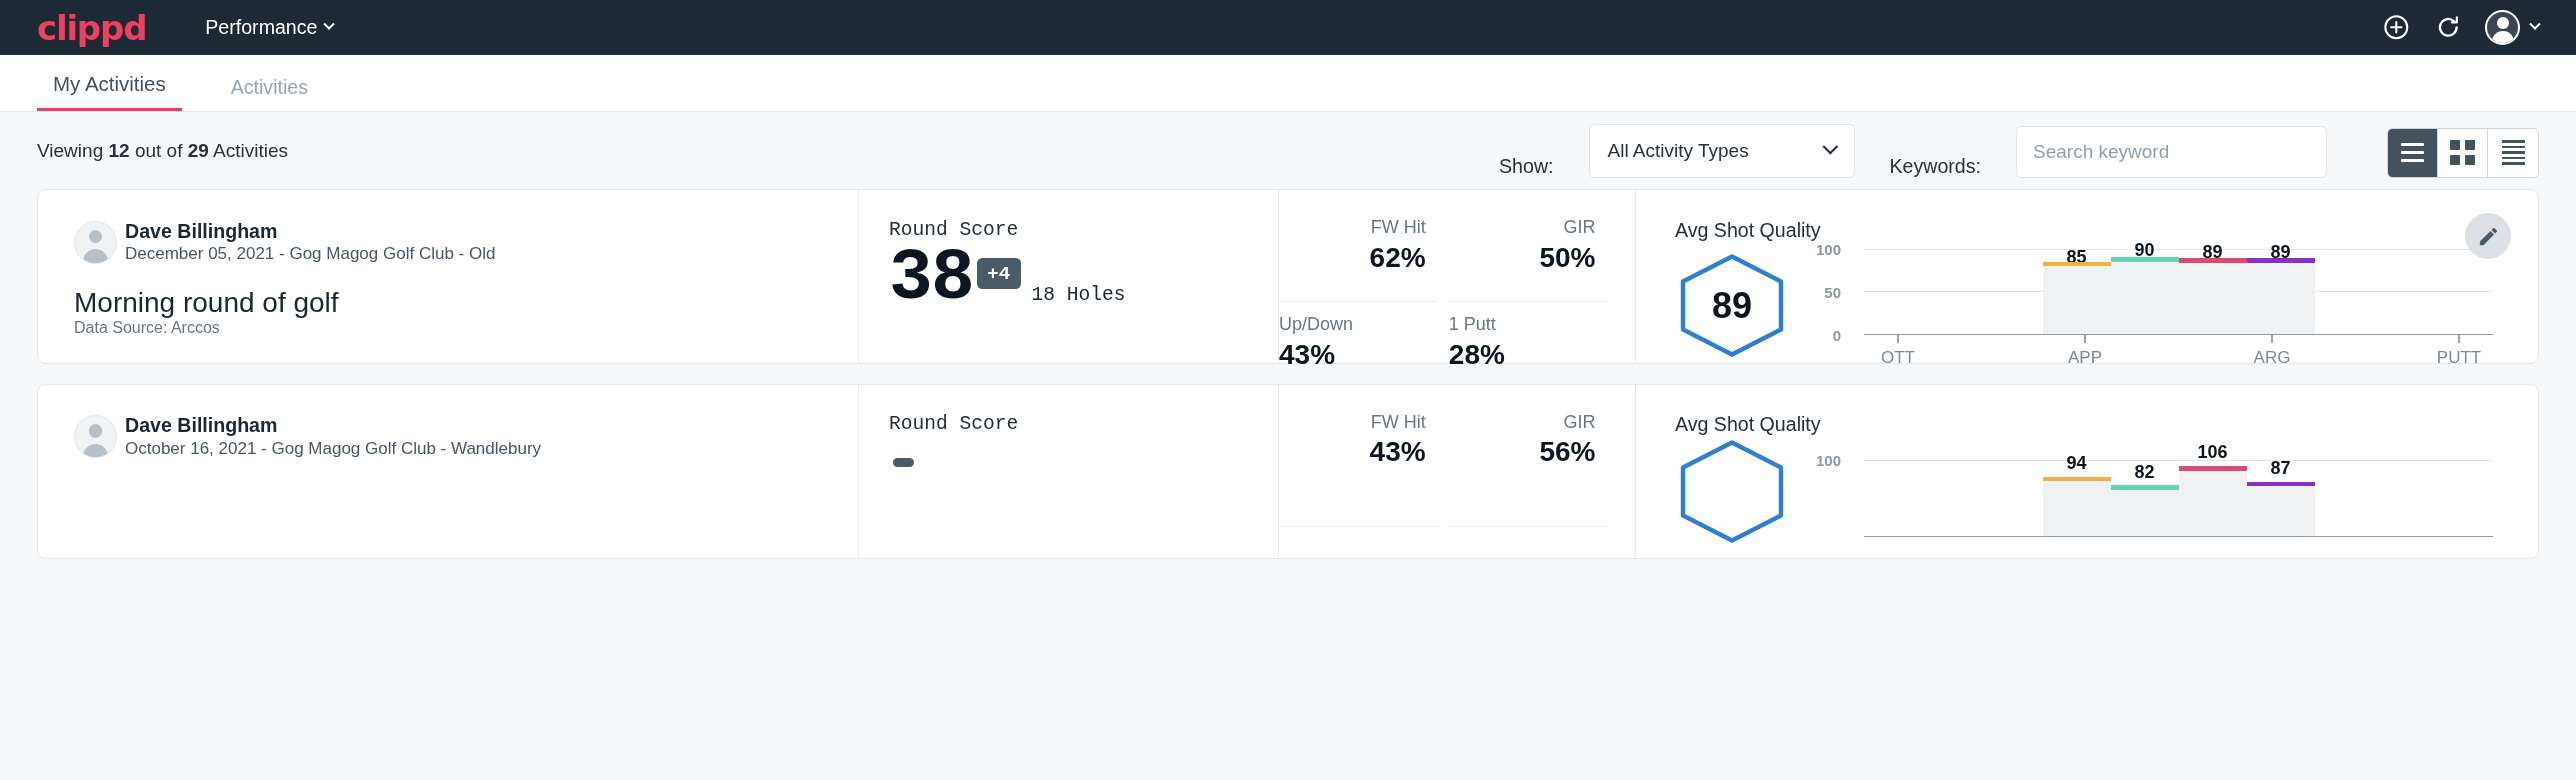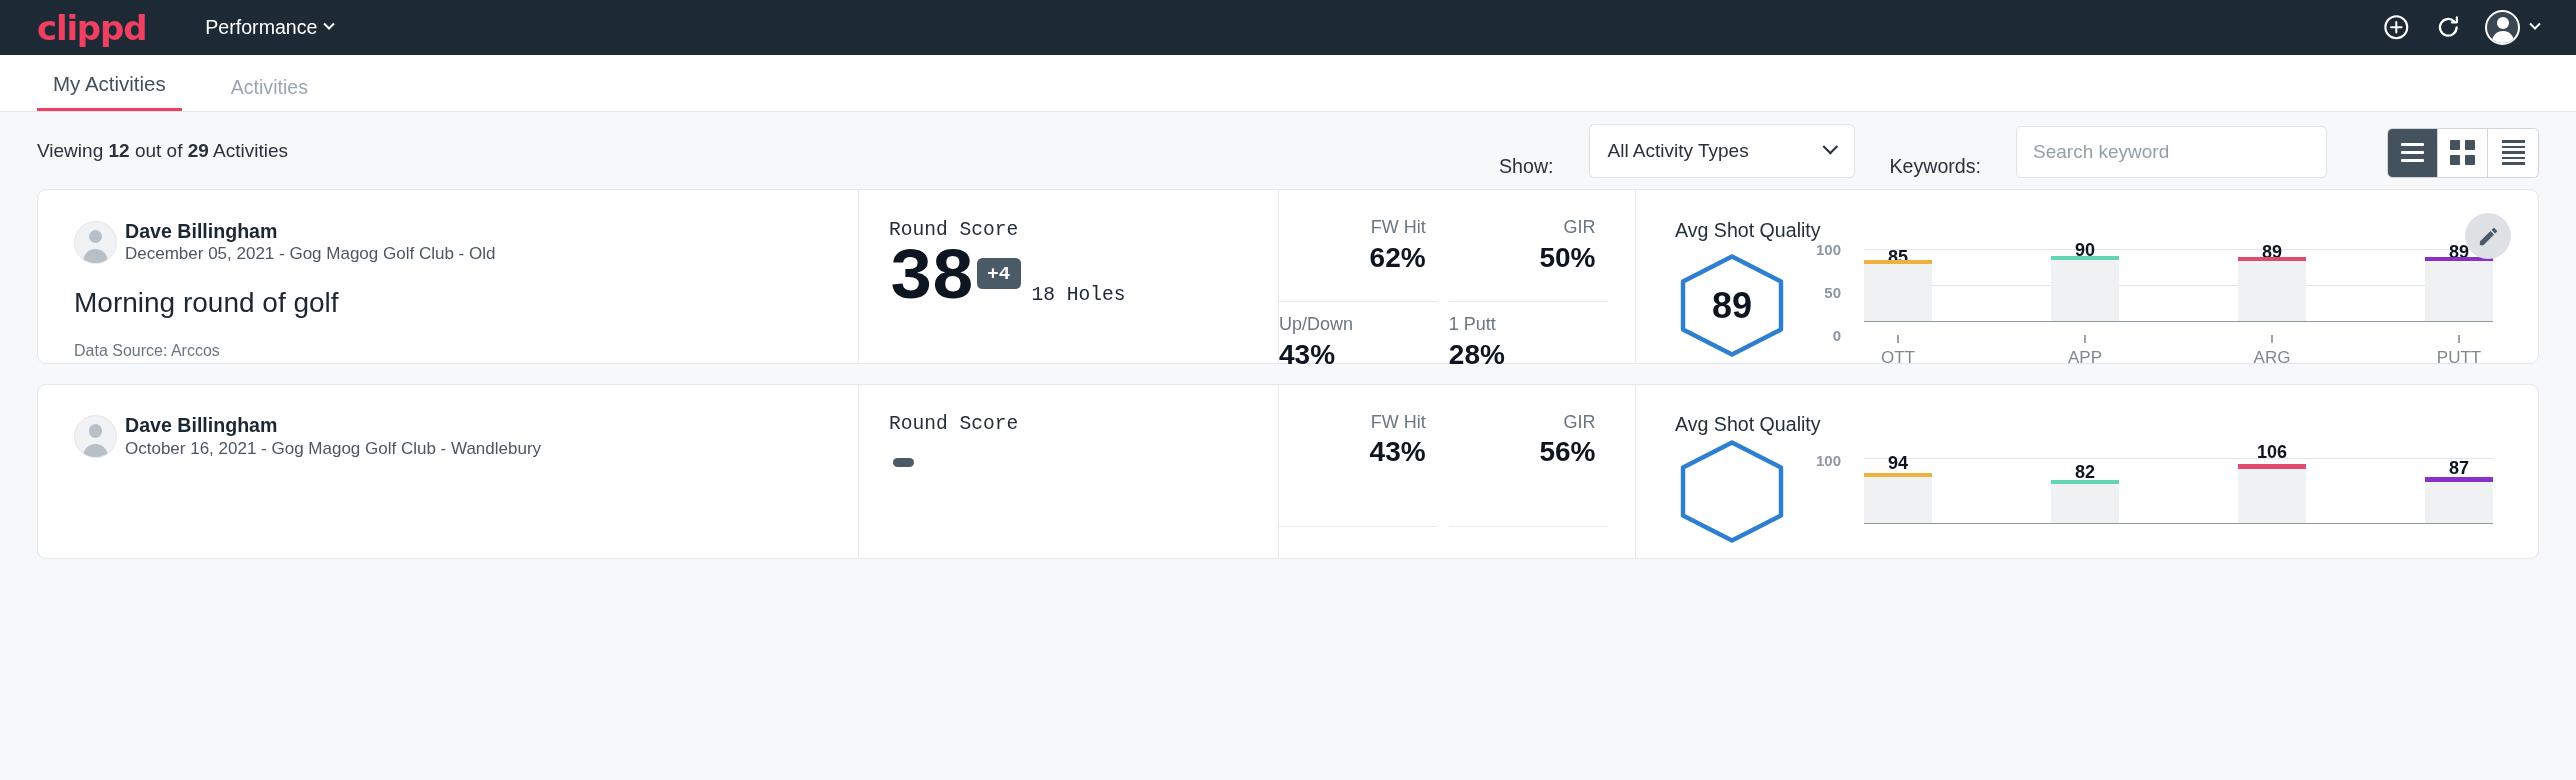--- a/index.html
+++ b/index.html
@@ -183,21 +183,21 @@
     width: 43px; height: 43px; border-radius: 50%;
     background: #f0f2f4; border: 0.9px solid #e2e6ea;
     display: flex; align-items: flex-end; justify-content: center;
     overflow: hidden; position: relative; flex: none;
   }
   .avatar-card .head { width: 13.4px; height: 13.4px; border-radius: 50%; background:#b7bfc7; position:absolute; top: 8px;}
   .avatar-card .body { width: 25px; height: 13.4px; border-radius: 12.5px 12.5px 0 0; background:#b7bfc7; }
   .who-name { font-size: 19.6px; font-weight: 700; color: #1b2733; line-height: 1.25;}
   .who-sub { font-size: 17px; color: #4b5763; line-height: 1.35; }
   .card-title { font-size: 28px; color: #1b2733; margin-top: 21.4px; }
-  .data-source { font-size: 16px; color: #6b7680; margin-top: 23px; }
+  .data-source { font-size: 16px; color: #6b7680; }
 
   .col-score {
     width: 420px;
     padding: 28.6px 0 0 30px;
     border-right: 0.9px solid #e8ebee;
     font-family: Liberation Mono, monospace;
   }
   .sec-label { font-size: 19.6px; color: #25303b; }
   .score-row { display: flex; align-items: flex-end; margin-top: 3.6px; }
   .score-num {
@@ -244,23 +244,23 @@
     font-size: 36px; font-weight: 700; color: #0d1520;
   }
   .chart { flex: 1; display: flex; padding-top: 5.4px;}
   .yaxis {
     width: 39px; position: relative; height: 86px;
     font-size: 15px; color: #8d98a3; text-align: right;
     padding-right: 5.4px;
   }
   .yaxis span { position: absolute; right: 23px; transform: translateY(-50%); font-weight: bold; }
   .plot {
-    flex: 1; position: relative; height: 73px;
+    flex: 1; position: relative; height: 86px;
     border-bottom: 1.8px solid #8d98a3;
-    display: flex; align-items: flex-end; justify-content: space-between;
+    display: flex; align-items: flex-end; justify-content: center;
   }
   .gl { position: absolute; left: 0; right: 0; height: 0.9px; background: #e3e6e9;}
   .bargroup { width: 68px; display: flex; flex-direction: column; align-items: center; position: relative; height: 100%; justify-content: flex-end;}
   .barval { position: absolute; top: -24px; font-size: 18px; font-weight: 700; color: #0d1520; }
   .bar { width: 100%; background: #f0f1f2; position: relative; }
   .bar .cap { position: absolute; top: 0; left: 0; right: 0; height: 4.5px; }
   .xaxis { display: flex; justify-content: space-between; padding-left: 39px; margin-top: 0; }
   .xtick { width: 68px; display:flex; flex-direction:column; align-items:center; }
   .xtick .tickline { width: 1.8px; height: 8px; background: #9aa3ac; }
   .xtick .xlabel { font-size: 17px; color: #7e8892; margin-top: 5.4px;}

